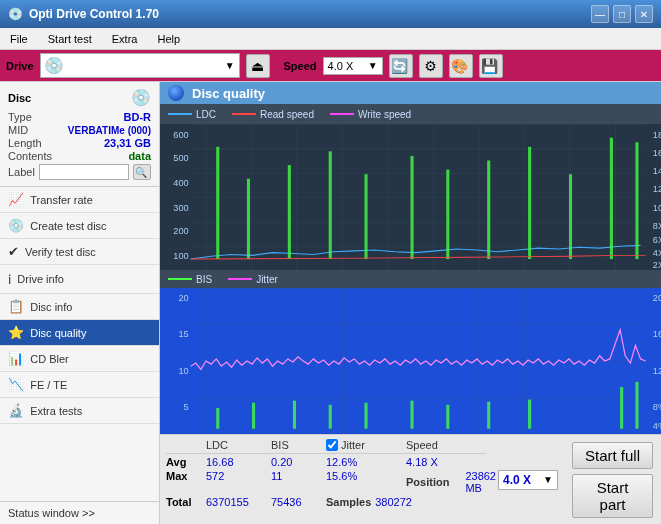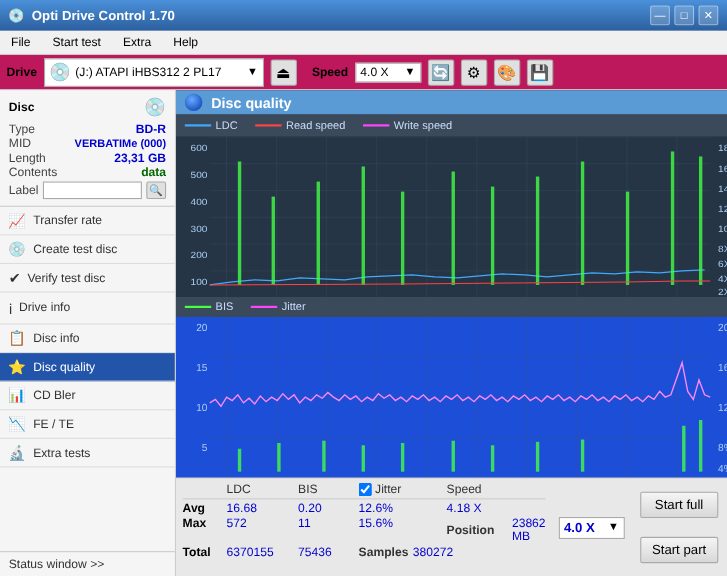--- a/index.html
+++ b/index.html
@@ -149,21 +149,21 @@
     }
     
     .buttons-section {
       display: flex; flex-direction: column; justify-content: space-around;
       padding: 6px 8px; gap: 4px;
     }
     .action-btn {
       background: linear-gradient(to bottom, #f5f5f5, #d8d8d8);
       border: 1px solid #aaa;
       padding: 4px 10px;
-      font-size: 12px;
+      font-size: 15px;
       cursor: pointer;
       border-radius: 2px;
       min-width: 70px;
       text-align: center;
     }
     
     .disc-quality-icon {
       width: 16px; height: 16px;
       border-radius: 50%;
       background: radial-gradient(circle at 40% 35%, #66aaff, #0033aa);
@@ -201,21 +201,20 @@
   <span class="menu-item">File</span>
   <span class="menu-item">Start test</span>
   <span class="menu-item">Extra</span>
   <span class="menu-item">Help</span>
 </div>
 
 <div class="toolbar">
   <span class="toolbar-label">Drive</span>
   <div style="display:flex;align-items:center;background:white;border:1px solid #aaa;padding:2px 4px;min-width:200px;gap:4px;">
     <span style="font-size:16px;">💿</span>
-    <span style="font-size:11px;">(J:) ATAPI iHBS312  2 PL17</span>
     <span style="margin-left:auto;font-size:10px;">▼</span>
   </div>
   <div class="toolbar-icon-btn">⏏</div>
   <span class="toolbar-speed-label">Speed</span>
   <div style="display:flex;align-items:center;background:white;border:1px solid #aaa;padding:2px 4px;min-width:60px;gap:2px;">
     <span style="font-size:11px;">4.0 X</span>
     <span style="font-size:10px;margin-left:auto;">▼</span>
   </div>
   <div class="toolbar-icon-btn">🔄</div>
   <div class="toolbar-icon-btn">⚙</div>

